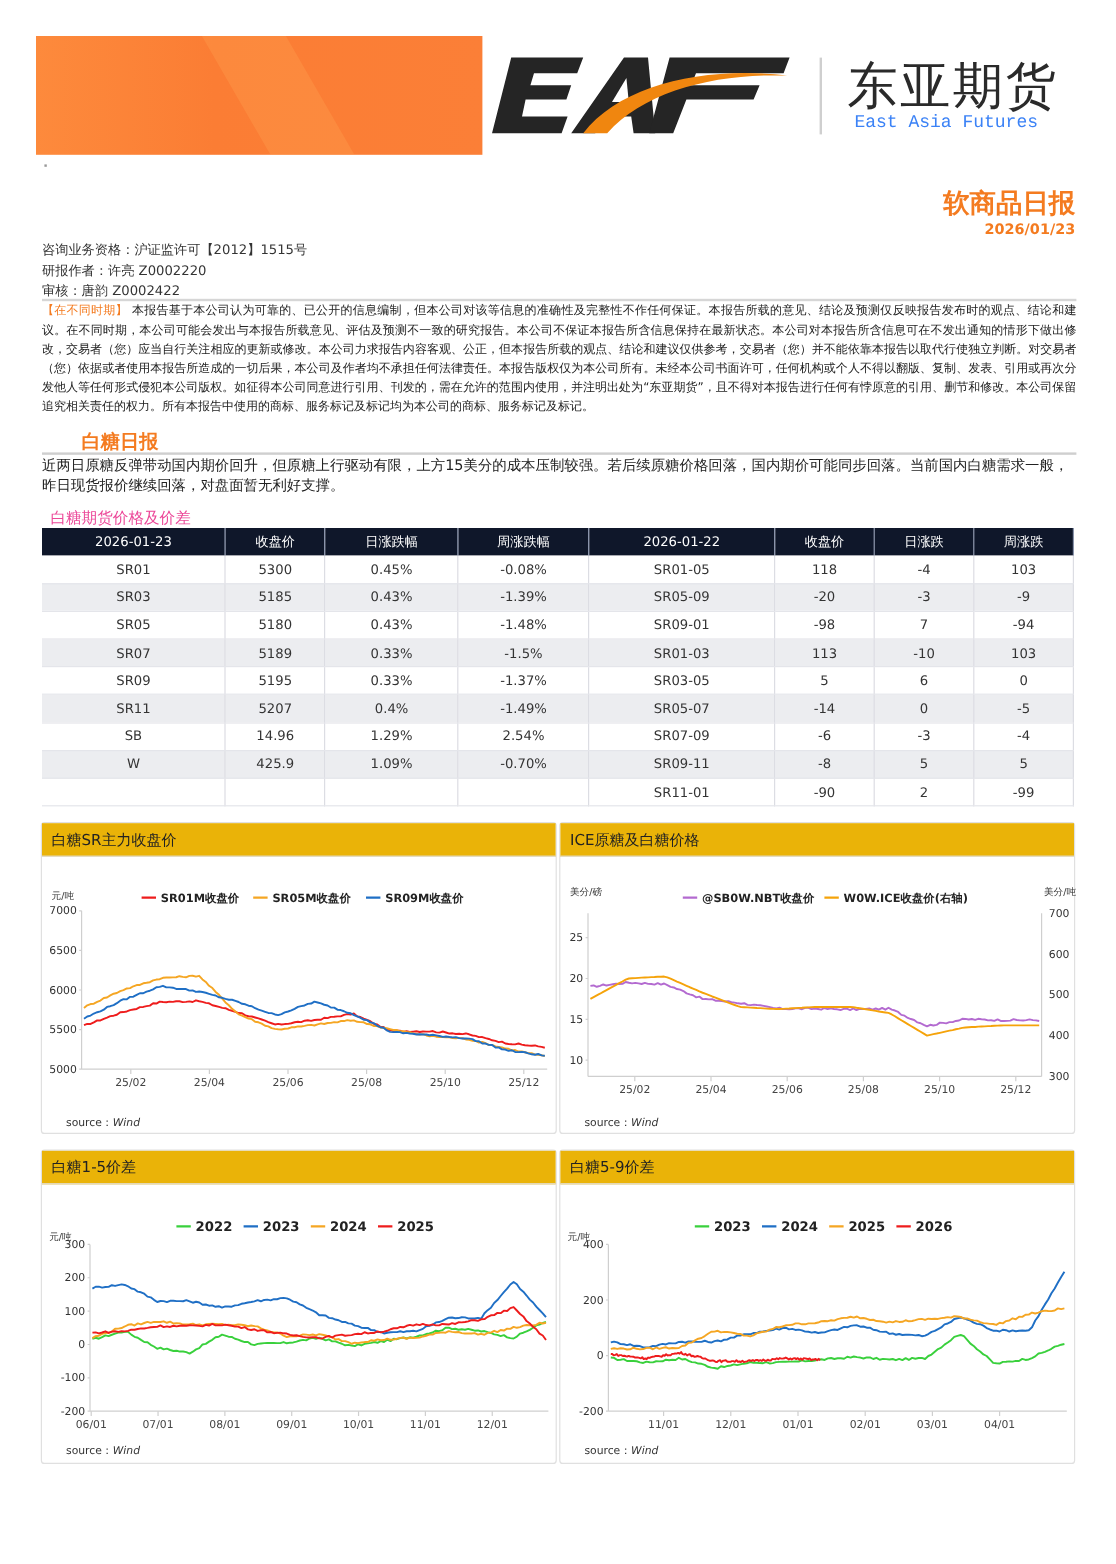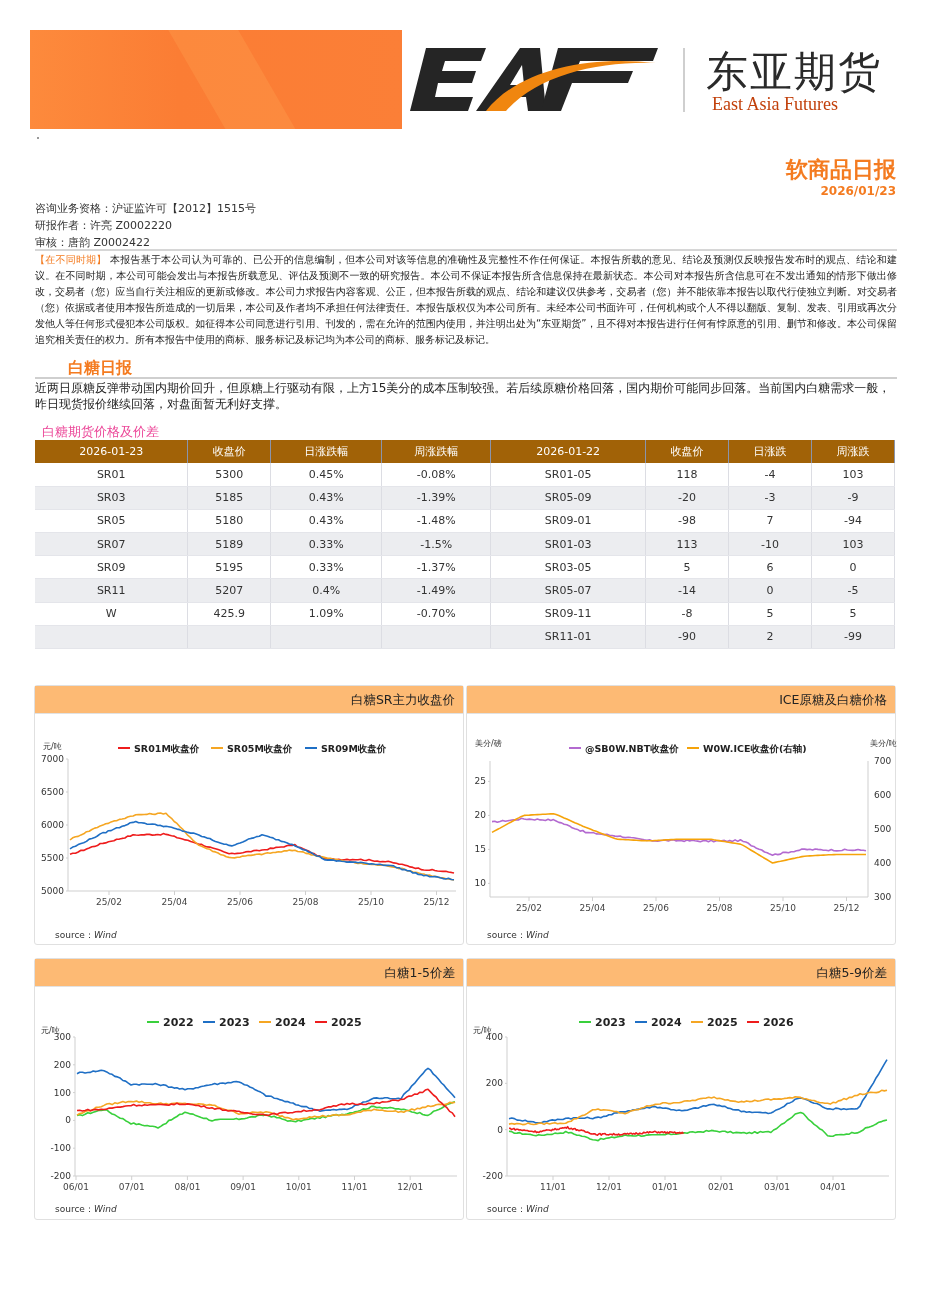--- a/index.html
+++ b/index.html
@@ -8,43 +8,43 @@
 
   .banner { position: absolute; left: 30px; top: 30px; width: 372px; height: 99px;
     background: linear-gradient(90deg, #fd8a3c 0%, #fb7d34 40%, #fb7f37 100%); overflow: hidden; }
   .banner .streak { position: absolute; left: 170px; top: -10px; width: 70px; height: 130px;
     background: rgba(255,160,80,0.35); transform: skewX(30deg); }
   .tiny-dot { position: absolute; left: 37px; top: 137px; width: 2px; height: 2px; background: #999; }
 
   .logo { position: absolute; left: 408px; top: 45px; width: 260px; height: 70px; }
   .logo-sep { position: absolute; left: 683px; top: 48px; width: 2px; height: 64px; background: #cfcfcf; }
   .logo-cn { position: absolute; left: 706px; top: 44px; font-size: 42px; font-weight: 400; color: #2a2a2a; letter-spacing: 2px; }
-  .logo-en { position: absolute; left: 712px; top: 94px; font-size: 18px; color: #c2410c; font-family: Liberation Serif, serif; }
+  .logo-en { position: absolute; left: 712px; top: 94px; font-size: 15px; color: #3b82f6; font-family: Liberation Mono, monospace; }
 
   .report-title { position: absolute; right: 34px; top: 155px; font-size: 22px; font-weight: bold; color: #f47b20; }
   .report-date { position: absolute; right: 34px; top: 184px; font-size: 12px; font-weight: bold; color: #f47b20; }
 
   .meta { position: absolute; left: 35px; font-size: 11px; color: #333; }
   .hr { position: absolute; left: 35px; width: 862px; height: 2px; background: #d6d6d6; }
 
   .disclaimer { position: absolute; left: 35px; top: 252px; width: 862px; font-size: 10px; line-height: 16px; color: #222; text-align: justify; }
   .disclaimer .tag { color: #f47b20; }
 
   .section-title { position: absolute; left: 35px; top: 358px; font-size: 16px; font-weight: bold; color: #f47b20; padding-left: 33px; }
   .summary { position: absolute; left: 35px; top: 380px; width: 862px; font-size: 12px; line-height: 16px; color: #222; }
   .table-caption { position: absolute; left: 42px; top: 423px; font-size: 13px; color: #ec4899; }
 
   table.prices { position: absolute; left: 35px; top: 440px; width: 860px; border-collapse: collapse; font-size: 11px; color: #333; }
-  table.prices th { background: #a16207; color: #ffffff; font-weight: normal; height: 23px; border-right: 1px solid #8a94ab; text-align: center; }
+  table.prices th { background: #0f172a; color: #ffffff; font-weight: normal; height: 23px; border-right: 1px solid #8a94ab; text-align: center; }
   table.prices td { height: 23.2px; text-align: center; border-right: 1px solid #dcdde3; border-bottom: 1px solid #e4e5ea; }
   table.prices tr:nth-child(even) td { background: #ecedf0; }
   table.prices tr:nth-child(odd) td { background: #ffffff; }
 
   .chart-card { position: absolute; width: 430px; border: 1px solid #e0e0e0; border-radius: 3px; background: #fff; }
-  .chart-card .hdr { height: 28px; background: #fdba74; border-bottom: 1px solid #e2e2e2; font-size: 12.5px; padding: 6px 8px; color: #222; text-align: right; }
+  .chart-card .hdr { height: 28px; background: #eab308; border-bottom: 1px solid #e2e2e2; font-size: 12.5px; padding: 6px 8px; color: #222; }
   .chart-card svg { display: block; }
   .source { position: absolute; left: 20px; font-size: 9px; color: #333; }
   .source i { font-style: italic; }
 </style>
 </head>
 <body>
 
 <div class="banner">
     <div class="streak"></div>
   </div>
@@ -155,20 +155,30 @@
       </tr>
       <tr>
         <td>SR11</td>
         <td>5207</td>
         <td>0.4%</td>
         <td>-1.49%</td>
         <td>SR05-07</td>
         <td>-14</td>
         <td>0</td>
         <td>-5</td>
+      </tr>
+      <tr>
+        <td>SB</td>
+        <td>14.96</td>
+        <td>1.29%</td>
+        <td>2.54%</td>
+        <td>SR07-09</td>
+        <td>-6</td>
+        <td>-3</td>
+        <td>-4</td>
       </tr>
       <tr>
         <td>W</td>
         <td>425.9</td>
         <td>1.09%</td>
         <td>-0.70%</td>
         <td>SR09-11</td>
         <td>-8</td>
         <td>5</td>
         <td>5</td>

